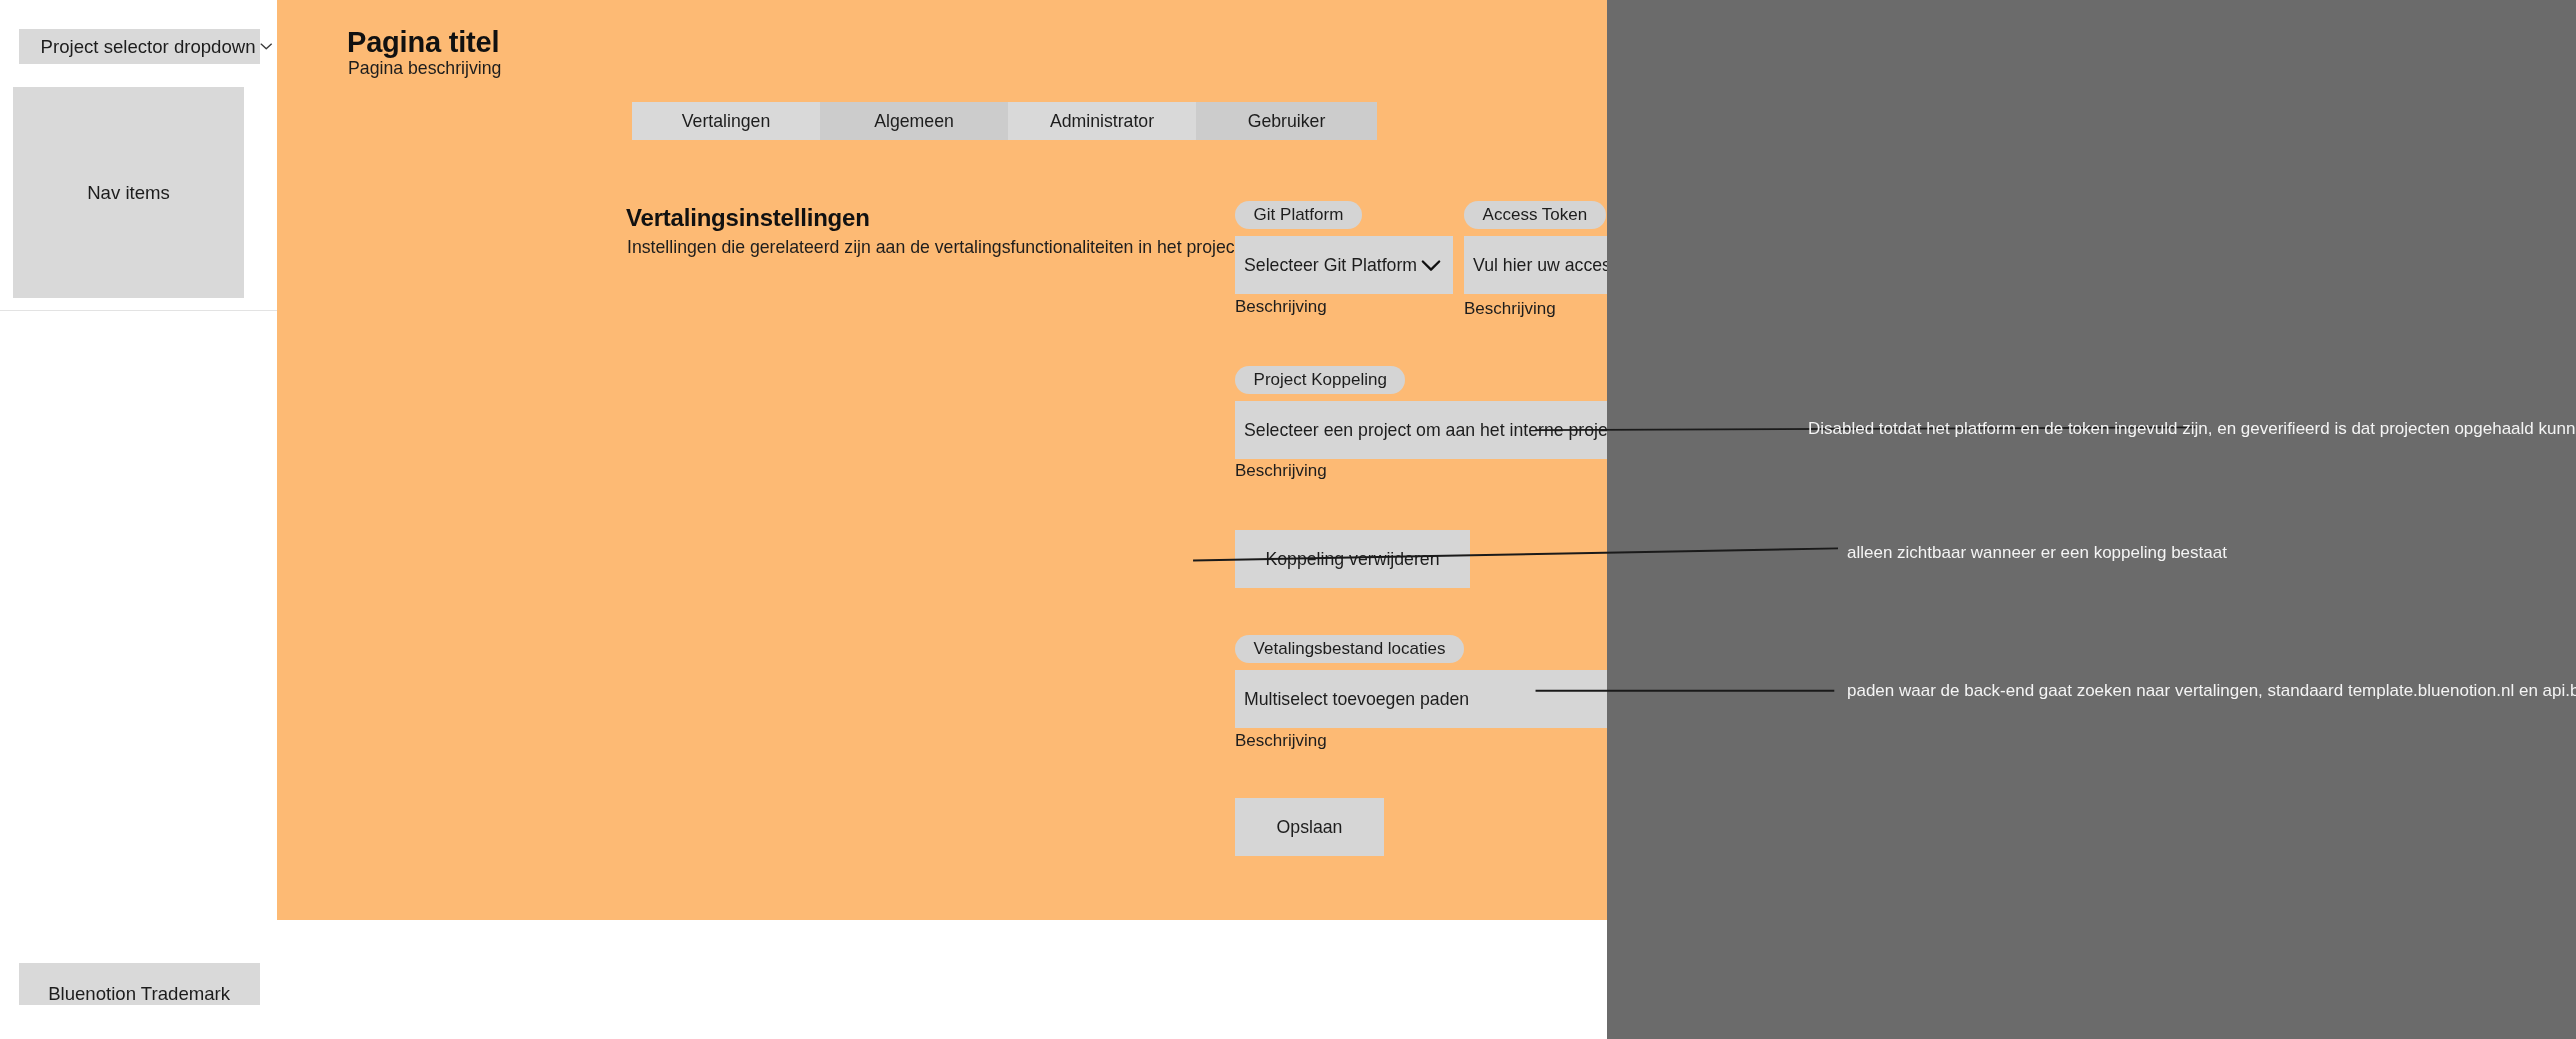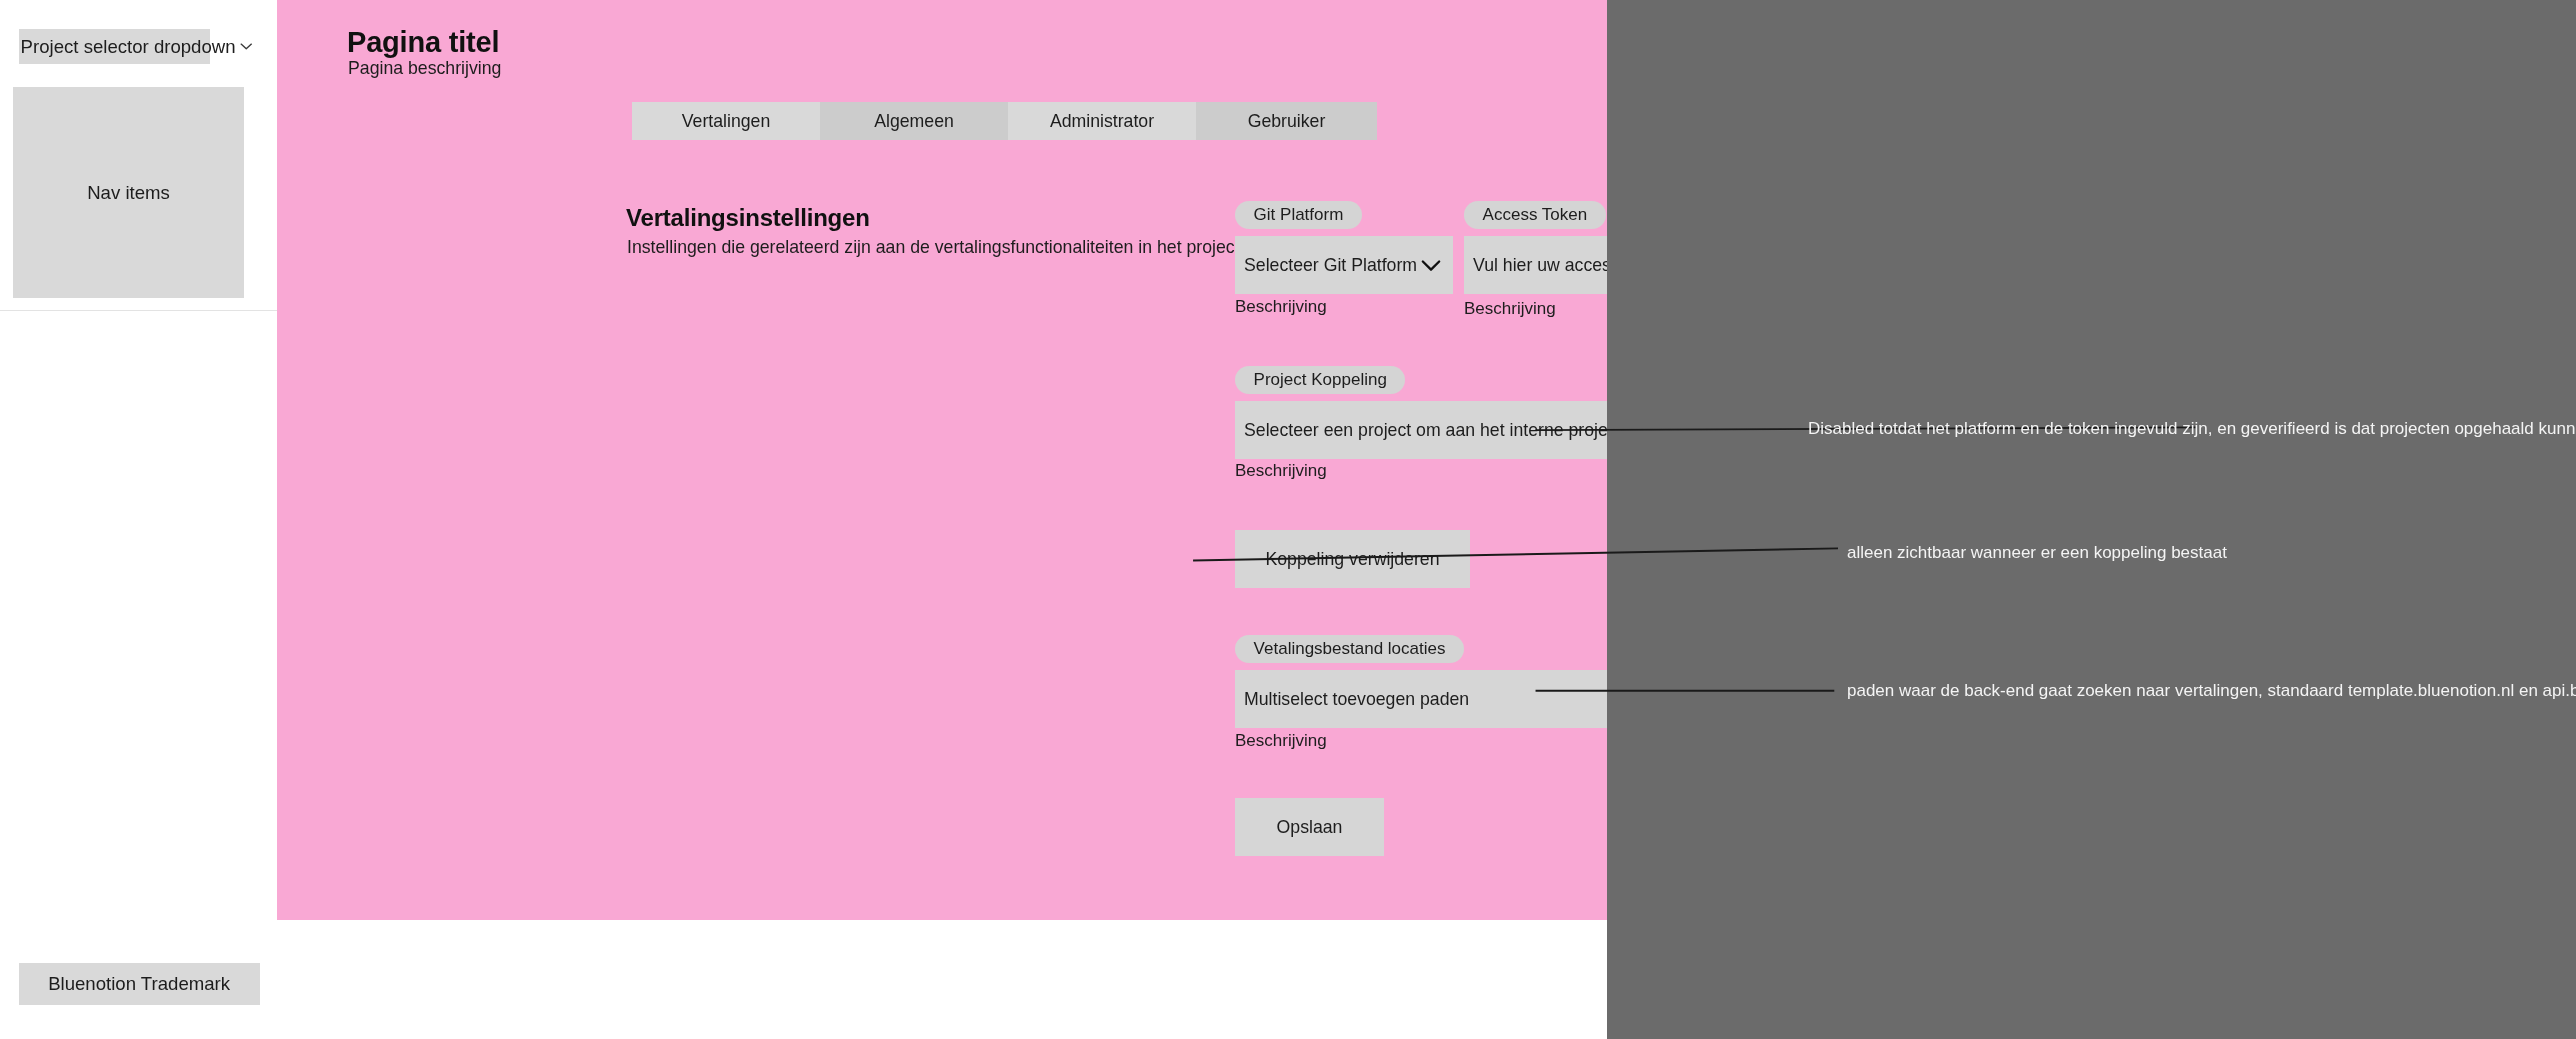--- a/index.html
+++ b/index.html
@@ -34,23 +34,23 @@
     background: #d9d9d9;
     display: flex;
     align-items: center;
     justify-content: center;
     color: #1d1d1d;
     font-size: 18.6px;
   }
 
   #project-selector {
     left: 18.6px; top: 29px;
-    width: 191px; height: 35px;
+    width: 241px; height: 35px;
     justify-content: flex-start;
-    padding: 0 2px;
+    padding: 0 22px;
     font-size: 18.6px;
   }
   #project-selector .ps-label { flex: 1; white-space: nowrap; }
   #project-selector .chev { width: 20.5px; height: 20.5px; flex: none; }
 
   #nav-items {
     left: 13px; top: 87px;
     width: 231px; height: 211px;
   }
 
@@ -63,29 +63,30 @@
 
   #other-nav-items {
     left: 18.6px; top: 330px;
     width: 241px; height: 221px;
   }
 
   #trademark {
     left: 18.6px; top: 963px;
     width: 241px; height: 42px;
     font-size: 18.6px;
+    align-items: flex-end;
   }
 
   
   #main {
     position: absolute;
     left: 277px; top: 0;
     width: 2299px;
     height: 920px;
-    background: #f9a8d4;
+    background: #fdba74;
     z-index: 1;
   }
 
   #page-title {
     position: absolute;
     left: 70px; top: 26px;
     font-size: 29px;
     font-weight: bold;
     color: #111111;
     letter-spacing: -0.2px;

